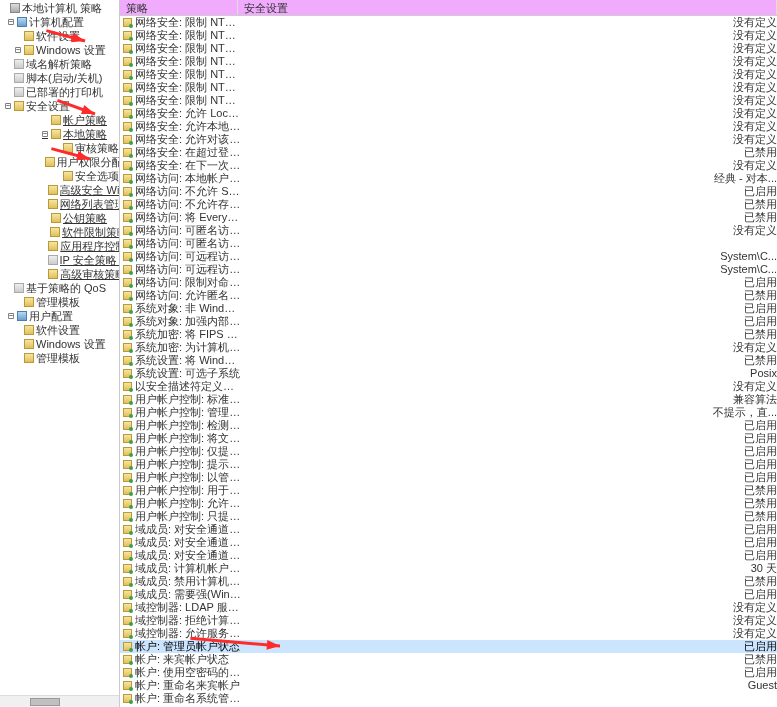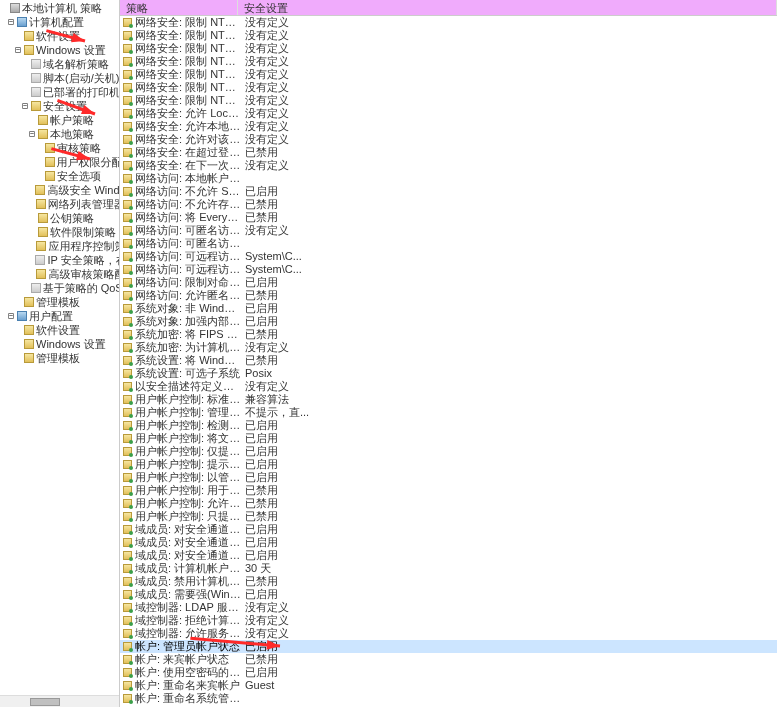--- a/index.html
+++ b/index.html
@@ -52,23 +52,23 @@
     flex-shrink: 0;
   }
   .ic-pc { background: linear-gradient(#ddd,#aaa); border:1px solid #888; }
   .ic-folder { background: linear-gradient(#f6e6a0,#e2c05a); border:1px solid #b89a3a; }
   .ic-folder-blue { background: linear-gradient(#b8d8f0,#6aa0d0); border:1px solid #4a80b0; }
   .ic-leaf { background: linear-gradient(#eee,#ccc); border:1px solid #aaa; }
   .tree-item .lbl { overflow: hidden; text-overflow: clip; }
   .d0 { padding-left: 0px; }
   .d1 { padding-left: 7px; }
   .d2 { padding-left: 14px; }
-  .d3 { padding-left: 21px; }
-  .d4 { padding-left: 28px; }
-  .d5 { padding-left: 35px; }
+  .d3 { padding-left: 4px; }
+  .d4 { padding-left: 41px; text-decoration: underline; }
+  .d5 { padding-left: 35px; justify-content: flex-end; }
   .tree-scroll {
     position: absolute;
     bottom: 0; left: 0; right: 0;
     height: 12px;
     background: #f0f0f0;
     border-top: 1px solid #ddd;
     display: flex; align-items: center;
   }
   .tree-thumb {
     height: 8px; width: 30px;
@@ -118,21 +118,21 @@
   }
   .row .ric::after{
     content:"";
     position:absolute;
     right:-2px; bottom:-2px;
     width:4px; height:4px;
     background:#3a9f4a;
     border-radius:50%;
   }
   .row .pname { width: 106px; overflow:hidden; text-overflow:ellipsis; }
-  .row .pval { flex:1; padding-left:4px; overflow:hidden; }
+  .row .pval { flex:1; padding-left:4px; overflow:hidden;text-align:right; }
   .row.sel { background: rgba(51,153,255,0.25); }
   .row.sel .pname, .row.sel .pval { color:#000; }
 
   
   .arrow {
     position: absolute;
     pointer-events: none;
   }
   .arrow svg { overflow: visible; }
   .arrow line { stroke:#ff2a2a; stroke-width:3; }
@@ -341,20 +341,21 @@
           <span class="pval">已禁用</span>
         </div>
         <div class="row">
           <span class="ric"></span>
           <span class="pname">网络安全: 在下一次更改密码...</span>
           <span class="pval">没有定义</span>
         </div>
         <div class="row">
           <span class="ric"></span>
           <span class="pname">网络访问: 本地帐户的共享和...</span>
+          <span class="pval">经典 - 对本...</span>
         </div>
         <div class="row">
           <span class="ric"></span>
           <span class="pname">网络访问: 不允许 SAM 帐户...</span>
           <span class="pval">已启用</span>
         </div>
         <div class="row">
           <span class="ric"></span>
           <span class="pname">网络访问: 不允许存储网络身...</span>
           <span class="pval">已禁用</span>

